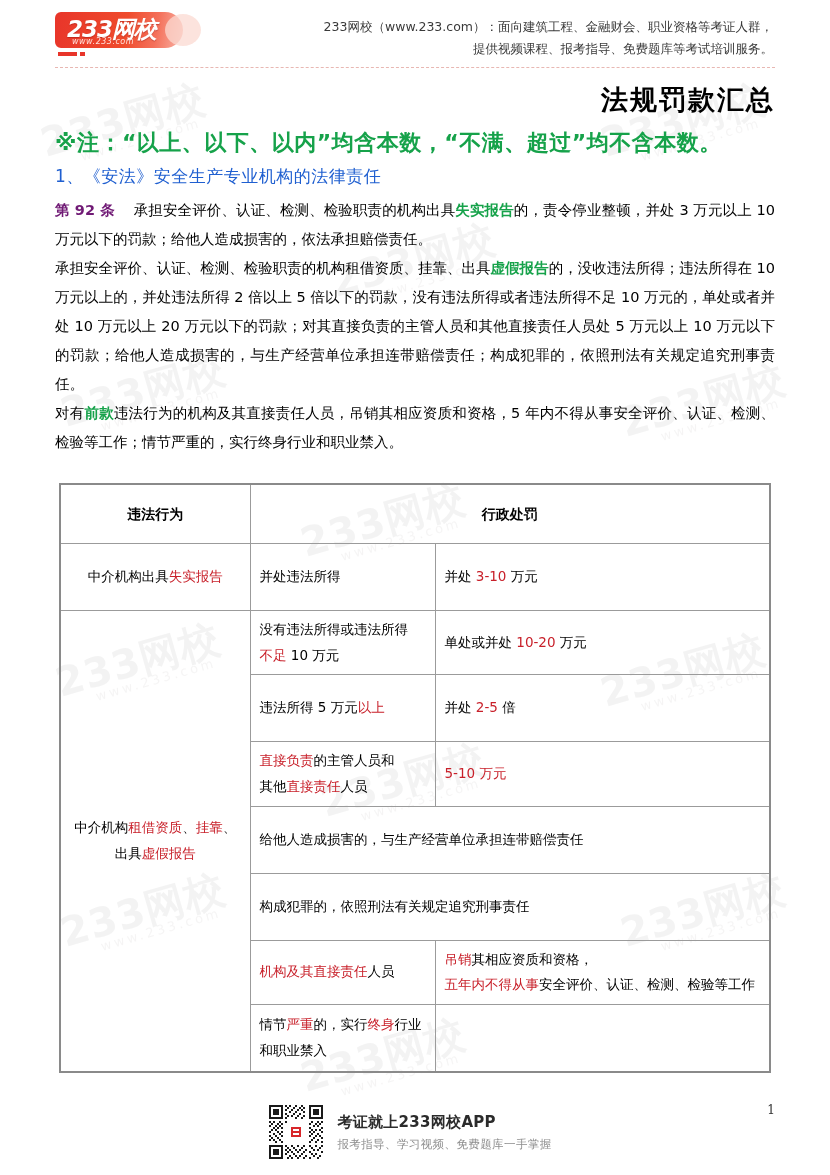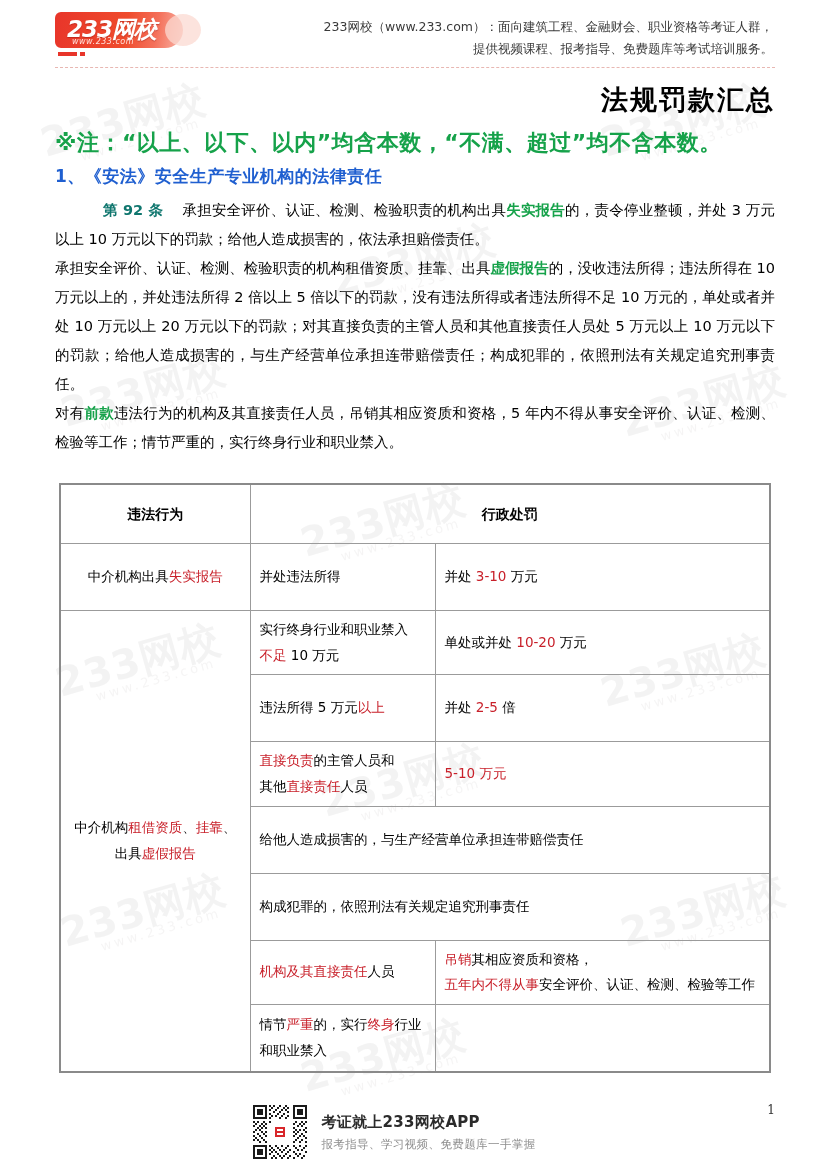--- a/index.html
+++ b/index.html
@@ -150,38 +150,37 @@
   .note-line {
     color: #16a24a;
     font-size: 22px;
     font-weight: bold;
     letter-spacing: .5px;
     margin: 4px 0 7px 0;
   }
   .sec-heading {
     color: #1f5fd0;
     font-size: 17px;
-    font-weight: bold;
+    font-weight: normal;
     letter-spacing: .5px;
     margin: 2px 0 8px 0;
   }
 
   
   p.body {
     font-size: 14.5px;
     line-height: 2.0;
     margin: 0;
     text-align: justify;
     text-justify: inter-ideograph;
     color: #000;
   }
   .art-no {
-    color: #0f766e;
-    font-weight: bold;
-    margin-left: 48px;
+    color: #701a75;
+    font-weight: bold;
   }
   .red { color: #c8202a; }
   .green-b { color: #16a24a; font-weight: bold; }
 
   
   .tbl-wrap {
     margin-top: 26px;
   }
   table.pen {
     border-collapse: collapse;
@@ -209,21 +208,21 @@
   }
   .col-a { width: 190px; }
   .col-b { width: 185px; }
   .col-c { width: 335px; }
   .ctr { text-align: center; }
   .cell-tall { height: 54px; }
 
   
   .footer {
     position: absolute;
-    left: 0;
+    left: 16px;
     bottom: 16px;
     width: 789px;
     z-index: 2;
   }
   .footer-inner {
     display: flex;
     align-items: center;
     justify-content: center;
     gap: 14px;
   }
@@ -367,21 +366,21 @@
           <td>并处违法所得</td>
           <td><span>并处 </span><span class="red">3-10</span><span> 万元</span></td>
         </tr>
 
         <tr>
           <td class="ctr" rowspan="7">
             <span>中介机构</span><span class="red">租借资质</span><span>、</span><span class="red">挂靠</span><span>、</span><br>
             <span>出具</span><span class="red">虚假报告</span>
           </td>
           <td>
-            <span>实行终身行业和职业禁入</span><br>
+            <span>没有违法所得或违法所得</span><br>
             <span class="red">不足</span><span> 10 万元</span>
           </td>
           <td><span>单处或并处 </span><span class="red">10-20</span><span> 万元</span></td>
         </tr>
 
         <tr>
           <td class="cell-tall"><span>违法所得 5 万元</span><span class="red">以上</span></td>
           <td><span>并处 </span><span class="red">2-5</span><span> 倍</span></td>
         </tr>
 

